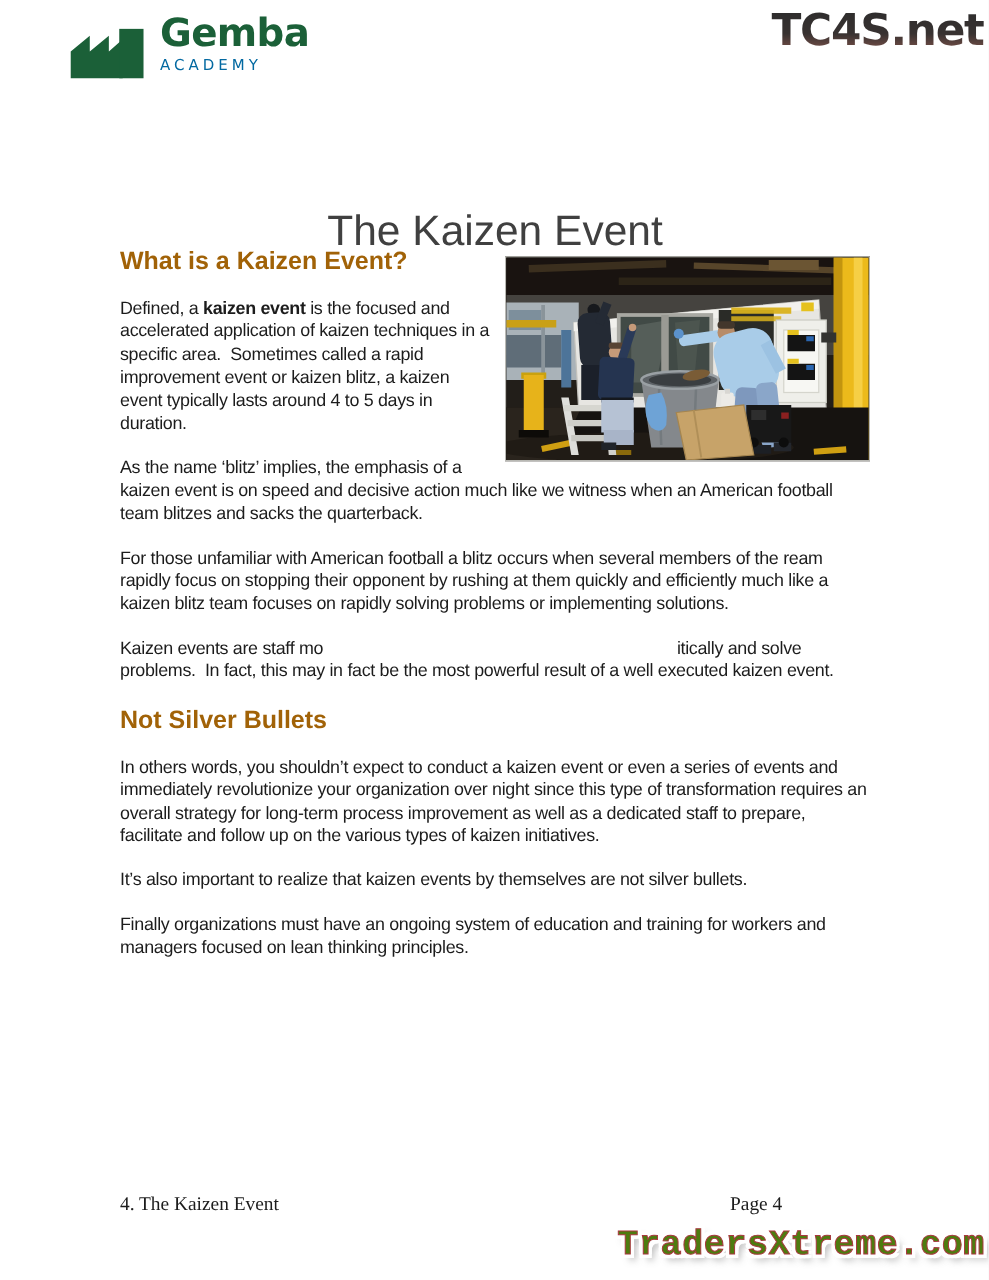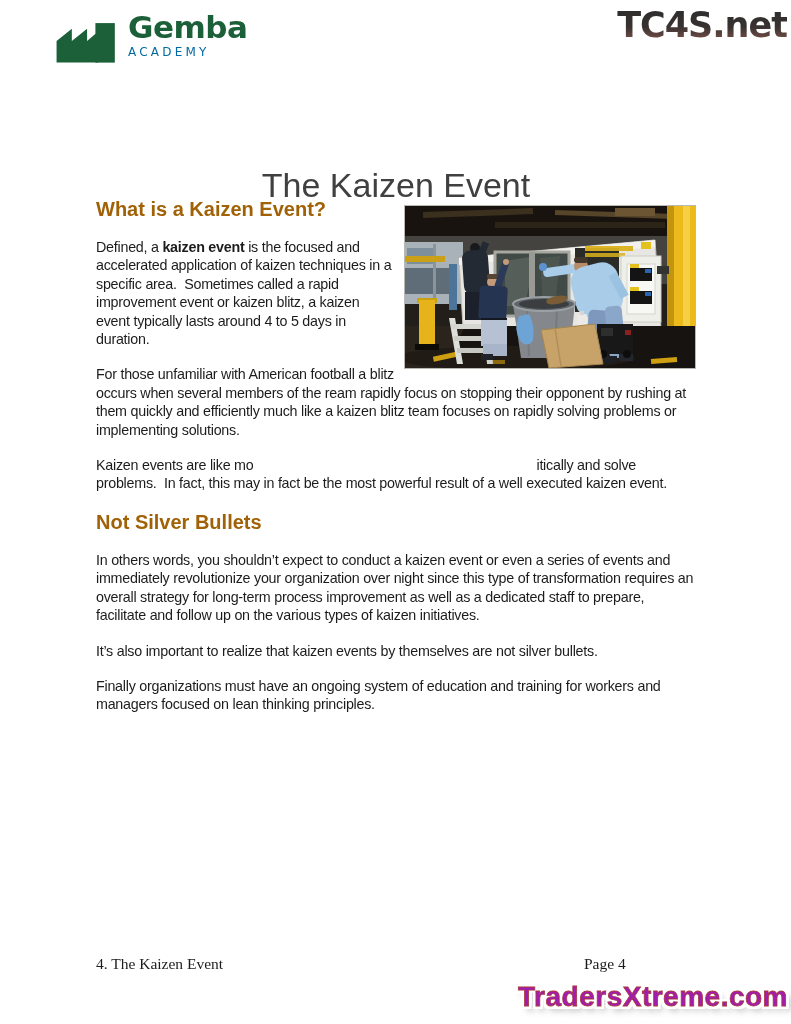--- a/index.html
+++ b/index.html
@@ -38,22 +38,22 @@
     position:absolute;left:251px;top:487px;
     font-family:"DejaVu Serif",serif;font-weight:700;font-size:40px;letter-spacing:3px;
     color:#c6161f;white-space:nowrap;
     text-shadow:
       -3px -3px 0 #fff, 3px -3px 0 #fff, -3px 3px 0 #fff, 3px 3px 0 #fff,
       -3px 0 0 #fff, 3px 0 0 #fff, 0 -3px 0 #fff, 0 3px 0 #fff,
       6px 7px 7px rgba(70,70,70,.55);
   }
   .wm-traders{
     position:absolute;right:3px;top:981px;
-    font-family:Liberation Sans, sans-serif;font-weight:700;font-size:28px;letter-spacing:0.5px;
-    color:#a21caf;white-space:nowrap;
+    font-family:Liberation Mono, monospace;font-weight:700;font-size:28px;letter-spacing:0.5px;
+    color:#4d7c0f;white-space:nowrap;
     -webkit-text-stroke:0.8px #a8383e;
     text-shadow:
       -3px -3px 0 #fff, 3px -3px 0 #fff, -3px 3px 0 #fff, 3px 3px 0 #fff,
       -3px 0 0 #fff, 3px 0 0 #fff, 0 -3px 0 #fff, 0 3px 0 #fff,
       4px 5px 6px rgba(80,80,80,.5);
     margin-left: 28px;
   }
   
   .footer{position:absolute;left:96px;top:955px;width:600px;height:22px;
     font-family:"Liberation Serif",serif;font-size:15.5px;color:#1c1c1c;}
@@ -186,24 +186,25 @@
         <rect x="172" y="108" width="10" height="17" rx="2" fill="#eceae6"></rect>
         <rect x="175" y="105" width="4" height="4" fill="#d8d6d2"></rect>
 
         <polygon points="136,124 190,118 198,158 144,162" fill="#c7a369" stroke="#a5854f" stroke-width="1"></polygon>
         <line x1="150" y1="122" x2="156" y2="160" stroke="#b08f58" stroke-width="1.5"></line>
       </svg>
     </div>
 
     <p class="para"><span>Defined, a </span><b>kaizen event</b><span> is the focused and accelerated application of kaizen techniques in a specific area.  Sometimes called a rapid improvement event or kaizen blitz, a kaizen event typically lasts around 4 to 5 days in duration.</span></p>
 
+    <p class="para">As the name ‘blitz’ implies, the emphasis of a kaizen event is on speed and decisive action much like we witness when an American football team blitzes and sacks the quarterback.</p>
 
     <p class="para">For those unfamiliar with American football a blitz occurs when several members of the ream rapidly focus on stopping their opponent by rushing at them quickly and efficiently much like a kaizen blitz team focuses on rapidly solving problems or implementing solutions.</p>
 
-    <p class="para"><span>Kaizen events are like mo</span><span class="obscured-gap"></span><span>itically and solve</span><br><span>problems.  In fact, this may in fact be the most powerful result of a well executed kaizen event.</span></p>
+    <p class="para"><span>Kaizen events are staff mo</span><span class="obscured-gap"></span><span>itically and solve</span><br><span>problems.  In fact, this may in fact be the most powerful result of a well executed kaizen event.</span></p>
 
     <h2>Not Silver Bullets</h2>
 
     <p class="para">In others words, you shouldn’t expect to conduct a kaizen event or even a series of events and immediately revolutionize your organization over night since this type of transformation requires an overall strategy for long-term process improvement as well as a dedicated staff to prepare, facilitate and follow up on the various types of kaizen initiatives.</p>
 
     <p class="para">It’s also important to realize that kaizen events by themselves are not silver bullets.</p>
 
     <p class="para">Finally organizations must have an ongoing system of education and training for workers and managers focused on lean thinking principles.</p>
   </div>
 

